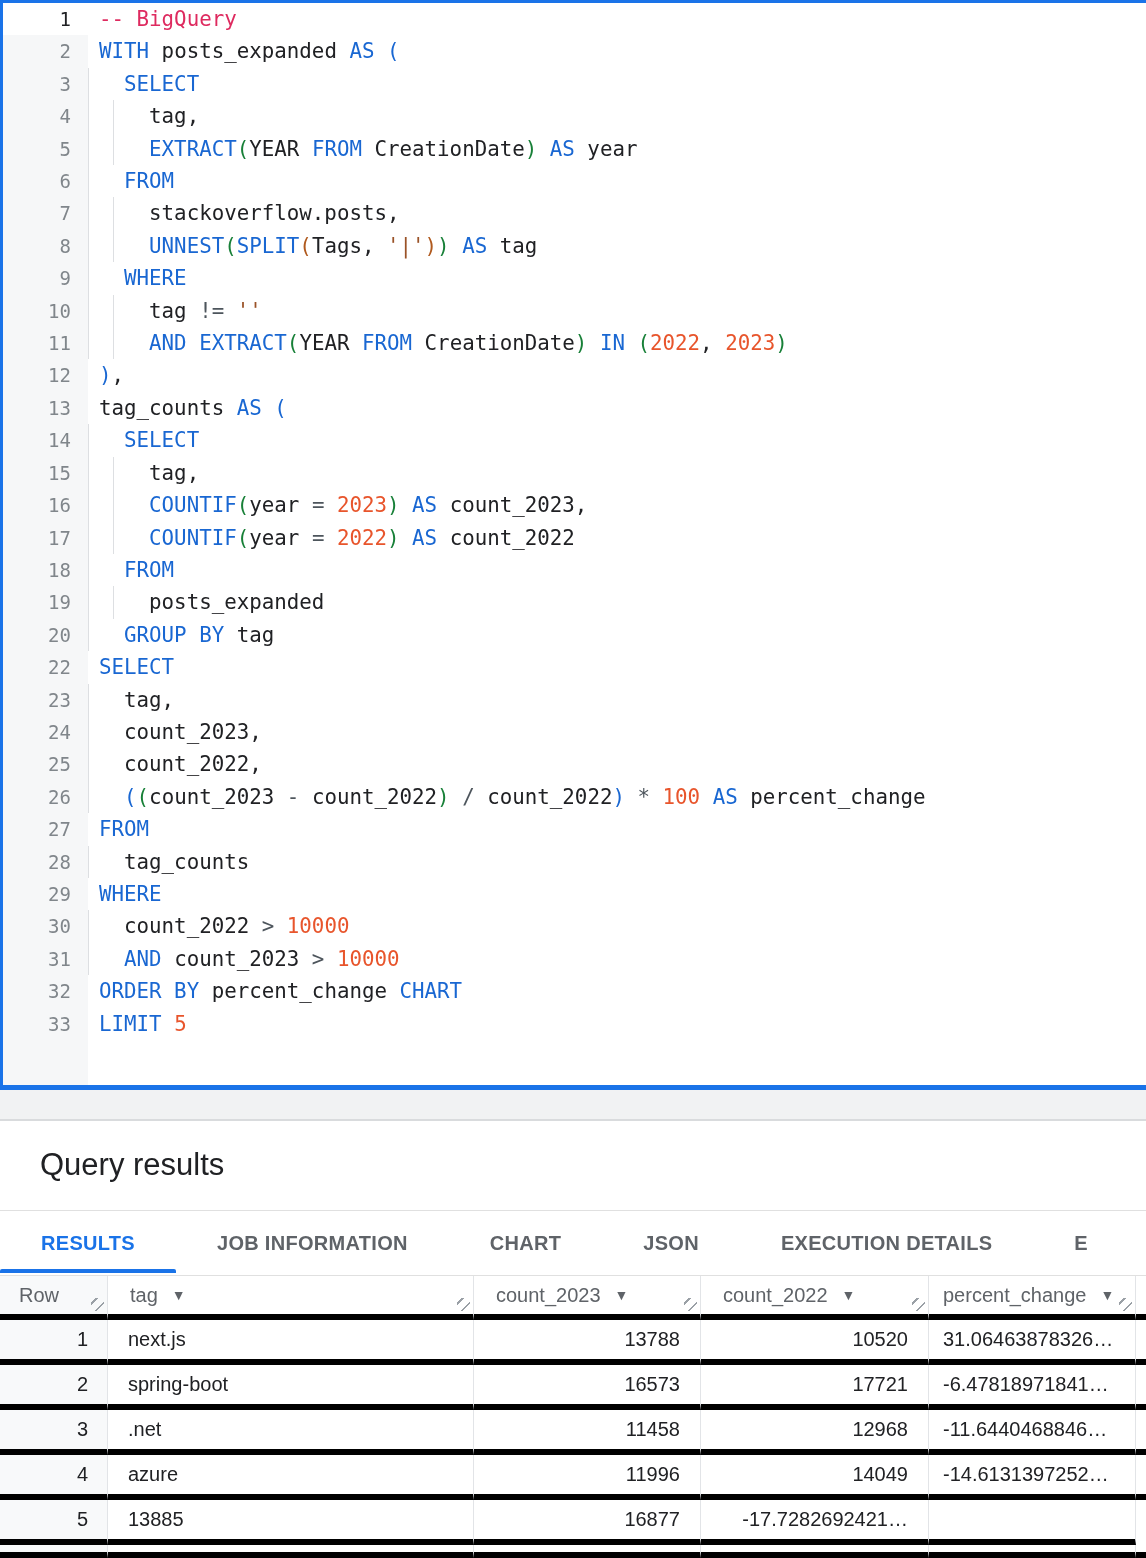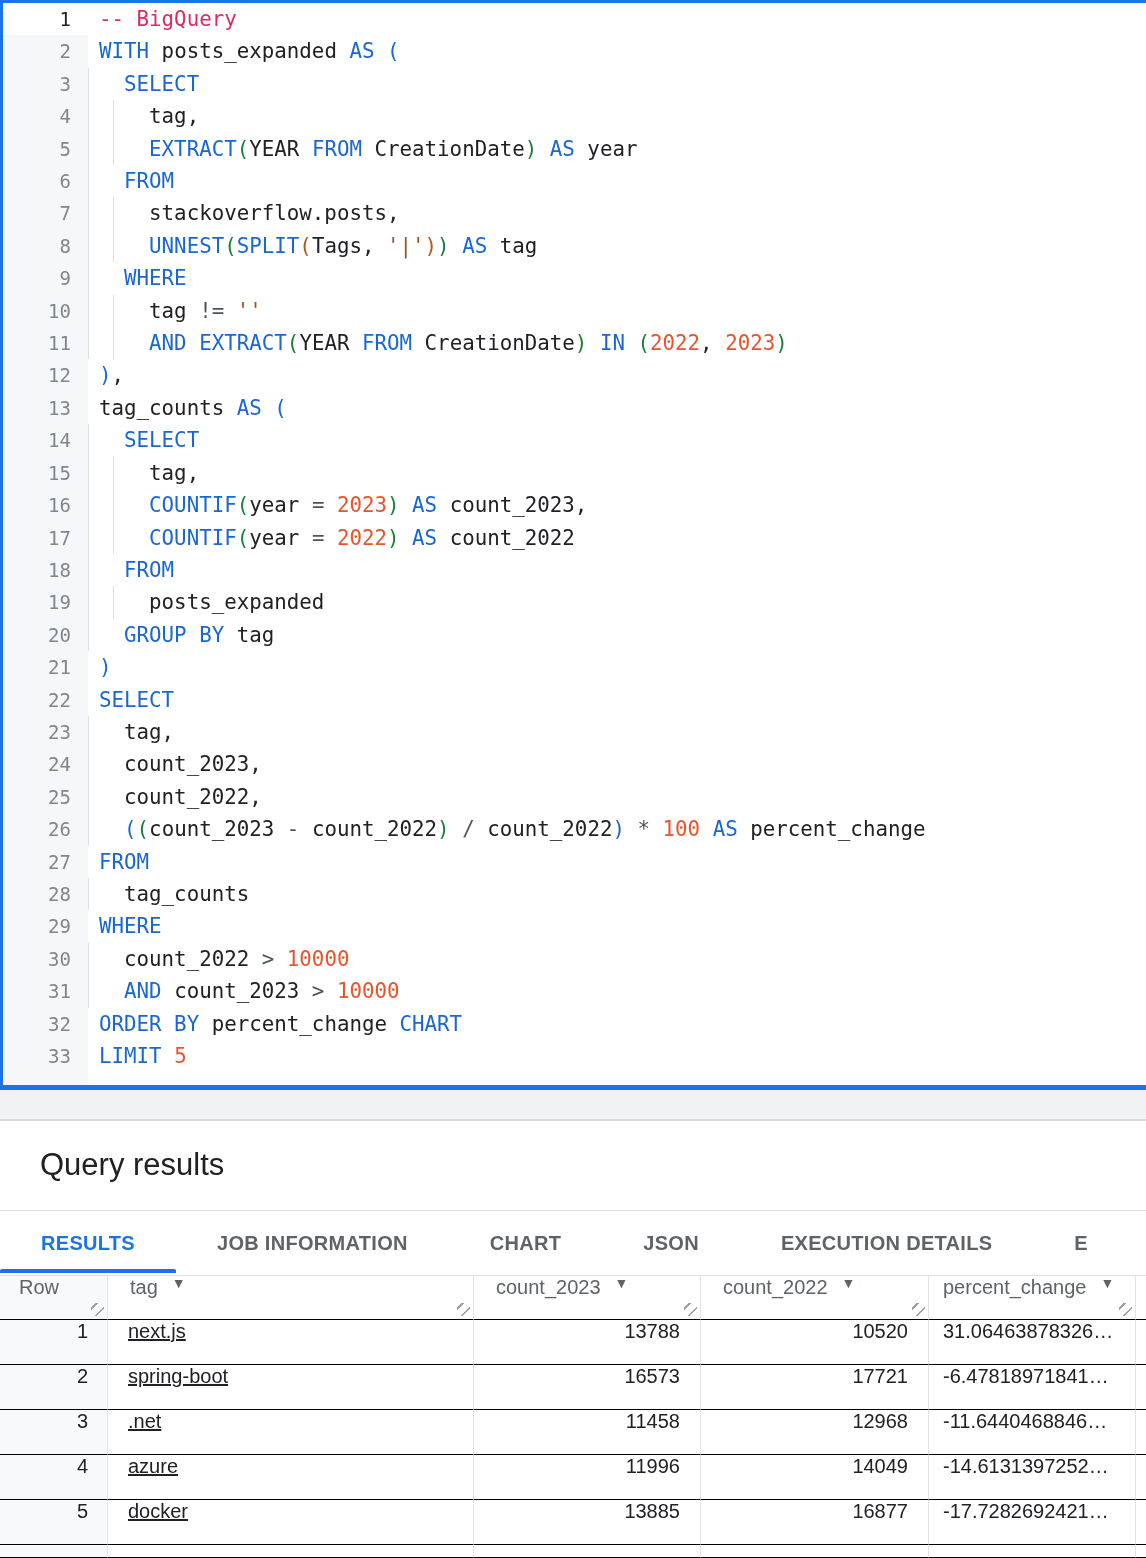--- a/index.html
+++ b/index.html
@@ -53,36 +53,36 @@
     background:#1A73E8; border-radius:2px 2px 0 0;
   }
 
   
   .rtable{ height:282px; display:flex; flex-direction:column; background:#fff; }
   .t-row{ display:flex; }
   .t-head{ height:44px; flex:0 0 44px; }
   .t-data{ height:45px; flex:0 0 45px; }
   .t-stub{ flex:1; }
   .t-cell{
-    position:relative; display:flex; 
-    border-right:1px solid #E2E4E7; border-bottom:1px solid #000000;
+    position:relative; display:flex; align-items:center;
+    border-right:1px solid #E2E4E7; border-bottom:6px solid #000000;
     font-size:20px; color:#202124; overflow:hidden; white-space:nowrap;
   }
   .t-cell:nth-child(1){ flex:0 0 108px; background:#F8F9FA; }
   .t-cell:nth-child(2){ flex:0 0 366px; }
   .t-cell:nth-child(3){ flex:0 0 227px; }
   .t-cell:nth-child(4){ flex:0 0 228px; }
   .t-cell:nth-child(5){ flex:0 0 207px; }
   .t-cell:nth-child(6){ flex:1; border-right:none; }
   .t-head .t-cell{ color:#5F6368; }
   .t-head .t-cell:nth-child(1){ padding-left:19px; }
   .t-head .t-cell:nth-child(n+2){ padding-left:22px; }
   .t-head .t-cell:nth-child(5){ padding-left:14px; }
   .t-data .t-cell:nth-child(1){ justify-content:flex-end; padding-right:19px; }
-  .t-data .t-cell:nth-child(2){ padding-left:20px;text-decoration:underline; }
+  .t-data .t-cell:nth-child(2){ padding-left:20px; }
   .t-data .t-cell:nth-child(3),
   .t-data .t-cell:nth-child(4){ justify-content:flex-end; padding-right:20px; }
   .t-data .t-cell:nth-child(5){ padding-left:14px; }
   .sort-arrow{ margin-left:14px; font-size:14px; color:#5F6368; line-height:1; }
   .resize-handle{
     position:absolute; right:3px; bottom:3px; width:13px; height:13px;
     background:repeating-linear-gradient(135deg, transparent 0 3.5px, #9AA0A6 3.5px 5px, transparent 5px 8px);
   }
 </style>
 </head>
@@ -162,24 +162,20 @@
         <div class="ed-ln">18</div>
         <div class="ed-code"><div class="guide" style="left: 0px;"></div><span class="tk-kw">  FROM</span></div>
       </div>
       <div class="ed-row">
         <div class="ed-ln">19</div>
         <div class="ed-code"><div class="guide" style="left: 0px;"></div><div class="guide" style="left: 25.04px;"></div><span class="tk-id">    posts_expanded</span></div>
       </div>
       <div class="ed-row">
         <div class="ed-ln">20</div>
         <div class="ed-code"><div class="guide" style="left: 0px;"></div><span class="tk-kw">  GROUP BY</span><span class="tk-id"> tag</span></div>
-      </div>
-      <div class="ed-row">
-        <div class="ed-ln">21</div>
-        <div class="ed-code"><span class="tk-p1">)</span></div>
       </div>
       <div class="ed-row">
         <div class="ed-ln">22</div>
         <div class="ed-code"><span class="tk-kw">SELECT</span></div>
       </div>
       <div class="ed-row">
         <div class="ed-ln">23</div>
         <div class="ed-code"><div class="guide" style="left: 0px;"></div><span class="tk-id">  tag,</span></div>
       </div>
       <div class="ed-row">
@@ -295,21 +291,20 @@
     <div class="t-row t-data">
       <div class="t-cell">4</div>
       <div class="t-cell">azure</div>
       <div class="t-cell">11996</div>
       <div class="t-cell">14049</div>
       <div class="t-cell">-14.6131397252…</div>
       <div class="t-cell"></div>
     </div>
     <div class="t-row t-data">
       <div class="t-cell">5</div>
-      <div class="t-cell">docker</div>
       <div class="t-cell">13885</div>
       <div class="t-cell">16877</div>
       <div class="t-cell">-17.7282692421…</div>
       <div class="t-cell"></div>
     </div>
     <div class="t-row t-stub">
       <div class="t-cell"></div>
       <div class="t-cell"></div>
       <div class="t-cell"></div>
       <div class="t-cell"></div>

